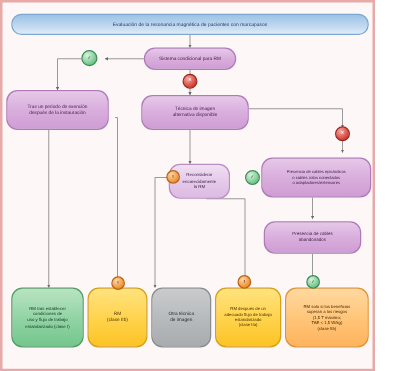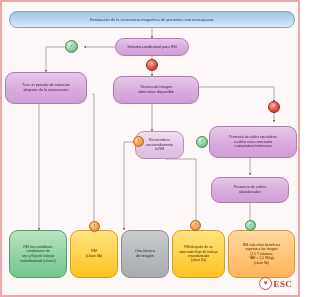--- a/index.html
+++ b/index.html
@@ -236,20 +236,14 @@
   </div>
 
   <div class="badge badge-orange" style="left:87px;top:219px;width:11px;height:11px;">
     <span>!</span>
   </div>
 
   <div class="badge badge-green" style="left:243px;top:218px;width:11px;height:11px;">
     <span>✓</span>
   </div>
 
-  <div class="esc">
-    <span class="heart">
-      <span>♥</span>
-    </span>
-    <span class="wordmark">ESC</span>
-  </div>
 
 </div>
 
 </body></html>

